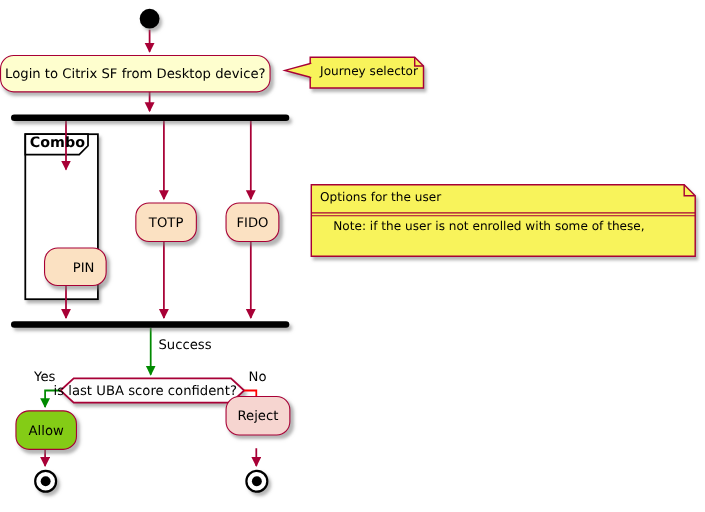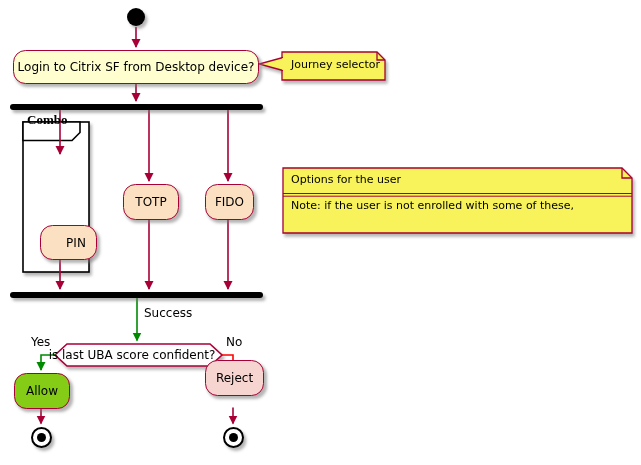--- a/index.html
+++ b/index.html
@@ -94,23 +94,23 @@
     <path d="M137,298 V340.5" stroke="#008A00" stroke-width="1.6" fill="none" marker-end="url(#mGreen)"></path>
     <path d="M55,355 H41 V370" stroke="#008A00" stroke-width="1.6" fill="none" marker-end="url(#mGreen)"></path>
     <path d="M222,355 H233 V370" stroke="#FF0000" stroke-width="1.6" fill="none" marker-end="url(#mBright)"></path>
   </svg>
 
   <div class="start-node" style="left:127px; top:8px;"></div>
 
   <div class="bar" style="left:10px; top:104px; width:253px;"></div>
   <div class="bar" style="left:10px; top:292px; width:253px;"></div>
 
-  <div class="lbl combo-label" style="left:27px; top:112px;font-family:Liberation Serif, serif;">Combo</div>
+  <div class="lbl combo-label" style="left:27px; top:123px;">Combo</div>
 
-  <div class="activity cream" style="left:13px; top:50px; width:244px; height:32px;align-items:center;">
+  <div class="activity cream" style="left:0; top:50px; width:244px; height:32px;align-items:center;">
     <span>Login to Citrix SF from Desktop device?</span>
   </div>
 
 
   <div class="activity" style="left:40px; top:225px; width:40px; height:33px;padding-left:15px;">
     <span>PIN</span>
   </div>
 
   <div class="activity" style="left:123px; top:184px; width:54px; height:34px;">
     <span>TOTP</span>
@@ -130,21 +130,21 @@
 
   <div class="hex-text" style="left:60px; top:344px; width:144px; height:22px;">is last UBA score confident?</div>
 
   <div class="lbl" style="left:144px; top:306px;">Success</div>
   <div class="lbl" style="left:31px; top:335px;">Yes</div>
   <div class="lbl" style="left:226px; top:335px;">No</div>
 
   <div class="note-text" style="left:291px; top:58px;">Journey selector</div>
 
   <div class="note-text" style="left:291px; top:173px;">Options for the user</div>
-  <div class="note-text" style="left:291px; top:199px;">Note: if the user is not enrolled with some of these,</div>
+  <div class="note-text" style="left:303px; top:199px;">Note: if the user is not enrolled with some of these,</div>
 
   <div class="end-node" style="left:30.5px; top:427px;">
     <div class="dot"></div>
   </div>
   <div class="end-node" style="left:222.5px; top:427px;">
     <div class="dot"></div>
   </div>
 
 </div>
 

